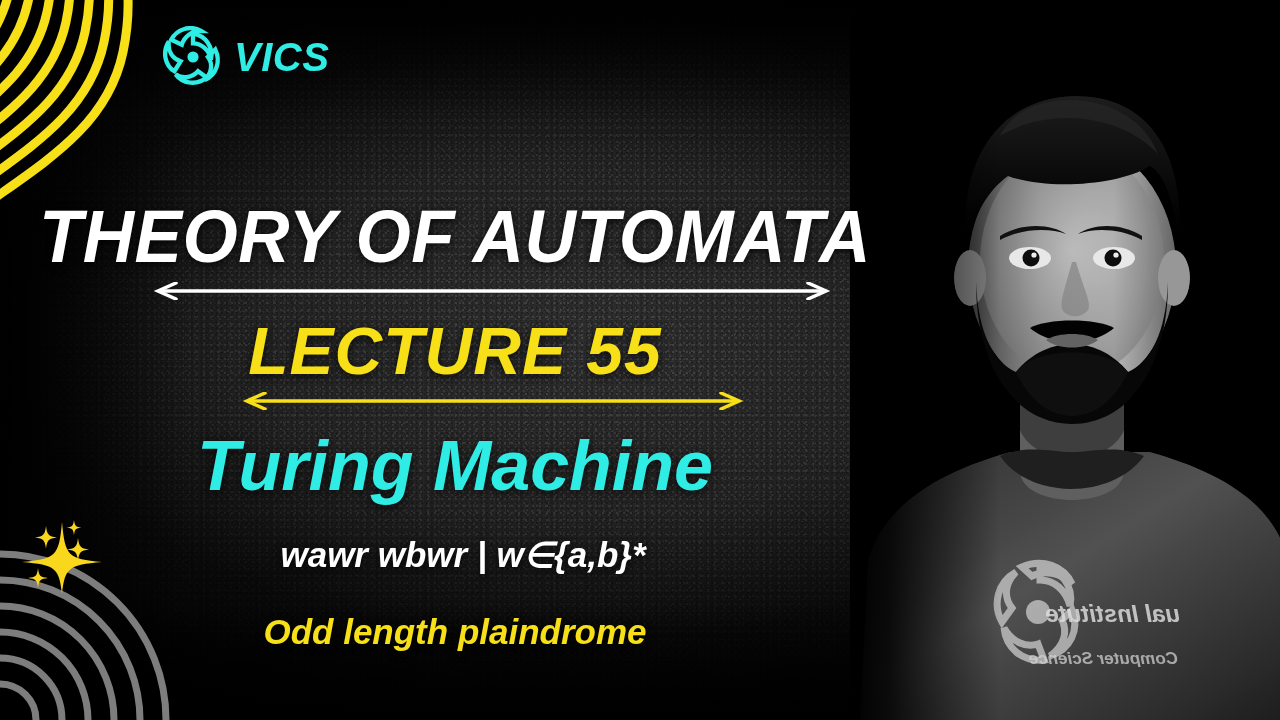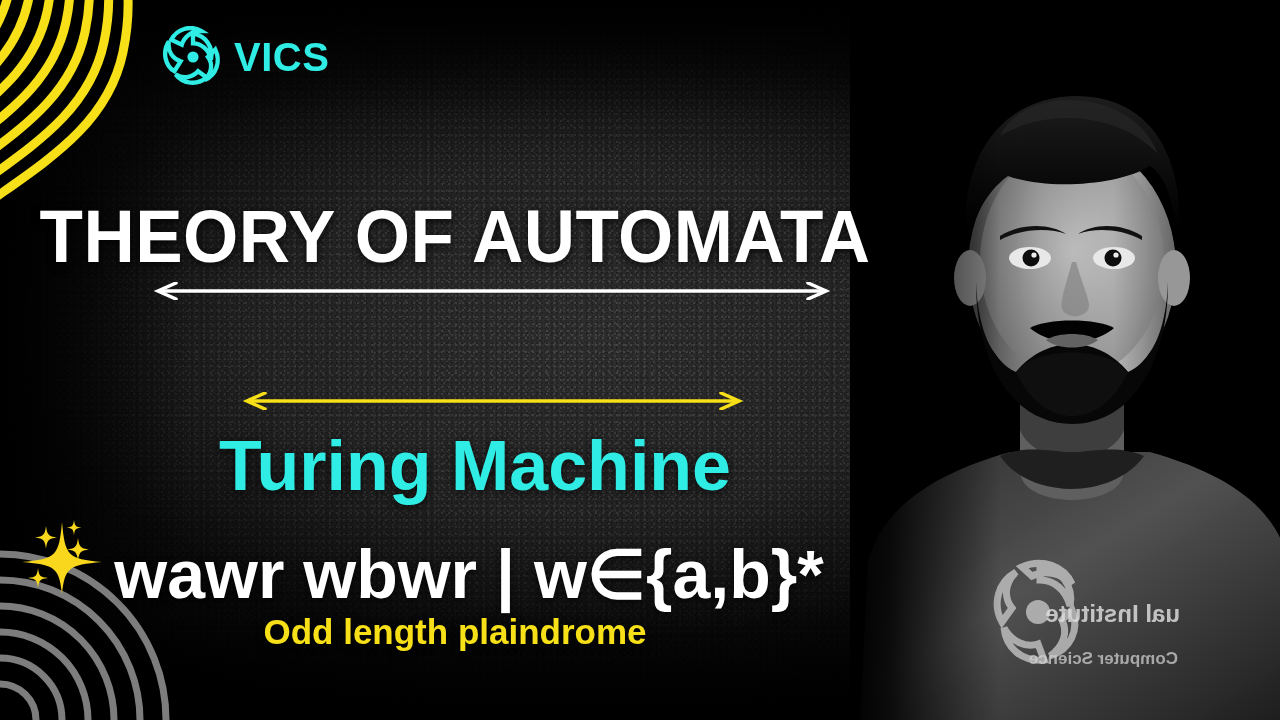--- a/index.html
+++ b/index.html
@@ -1,18 +1,18 @@
 <!DOCTYPE html>
 <html><head>
 <meta charset="utf-8">
 <style>
   html,body{margin:0;padding:0;background:#000;}
   body{width:1280px;height:720px;overflow:hidden;font-family:"Liberation Sans",sans-serif;}
 
-  #stage{position:relative;width:1280px;height:720px;background:#b91c1c;overflow:hidden;}
+  #stage{position:relative;width:1280px;height:720px;background:#b91c1c;overflow:hidden;font-style:italic;}
 
   
   .bg-base{position:absolute;inset:0;background:#2f2f2f;}
   .bg-noise{position:absolute;inset:0;opacity:.55;
     background-image:
       radial-gradient(circle at 13% 27%, #5a5a5a 0 1px, transparent 1px),
       radial-gradient(circle at 37% 61%, #1b1b1b 0 1px, transparent 1px),
       radial-gradient(circle at 62% 18%, #585858 0 1px, transparent 1px),
       radial-gradient(circle at 81% 74%, #202020 0 1px, transparent 1px),
       radial-gradient(circle at 47% 88%, #515151 0 1px, transparent 1px),
@@ -57,23 +57,23 @@
     font-family:"Liberation Sans",sans-serif;
     text-shadow:0 2px 10px rgba(0,0,0,.85);}
 
   #arrow-white{position:absolute;top:234px;left:148px;width:688px;height:18px;}
   #arrow-yellow{position:absolute;top:344px;left:237px;width:512px;height:18px;}
 
   #title-lecture{top:265px;left:0;font-size:66px;font-weight:700;color:#F7E017;
     letter-spacing:1px;text-shadow:0 2px 10px rgba(0,0,0,.8);}
 
   #title-topic{top:378px;left:0;font-size:70px;font-weight:700;color:#2FEDE4;
-    letter-spacing:0px;text-shadow:0 2px 10px rgba(0,0,0,.8);padding-left:20px;}
-
-  #title-formula{top:487px;left:14px;font-size:68px;font-weight:700;color:#ffffff;
+    letter-spacing:0px;text-shadow:0 2px 10px rgba(0,0,0,.8);}
+
+  #title-formula{top:487px;left:8px;font-size:35px;font-weight:700;color:#ffffff;
     letter-spacing:0px;text-shadow:0 2px 8px rgba(0,0,0,.8);}
 
   #title-note{top:564px;left:0;font-size:35px;font-weight:700;color:#F7E017;
     letter-spacing:0px;text-shadow:0 2px 8px rgba(0,0,0,.8);}
 
   
   #ribbon{position:absolute;left:152px;top:665px;width:700px;height:44px;}
   #ribbon .plate{position:absolute;inset:0;background:#ffffff;
     clip-path:polygon(0 0,700px 0,700px 44px,0 44px,26px 22px);}
   #ribbon .plate.r{clip-path:polygon(0 0,700px 0,674px 22px,700px 44px,0 44px,26px 22px);}
@@ -252,20 +252,21 @@
     <div class="line" id="title-main">THEORY OF AUTOMATA</div>
 
     <svg id="arrow-white" viewBox="0 0 688 18">
       <g stroke="#ffffff" stroke-width="3.5" fill="none" stroke-linecap="round">
         <line x1="12" y1="9" x2="676" y2="9"></line>
         <polyline points="28,1 10,9 28,17"></polyline>
         <polyline points="660,1 678,9 660,17"></polyline>
       </g>
     </svg>
 
+    <div class="line" id="title-lecture">LECTURE 55</div>
 
     <svg id="arrow-yellow" viewBox="0 0 512 18">
       <g stroke="#F7E017" stroke-width="3.5" fill="none" stroke-linecap="round">
         <line x1="12" y1="9" x2="500" y2="9"></line>
         <polyline points="28,1 10,9 28,17"></polyline>
         <polyline points="484,1 502,9 484,17"></polyline>
       </g>
     </svg>
 
     <div class="line" id="title-topic">Turing Machine</div>

